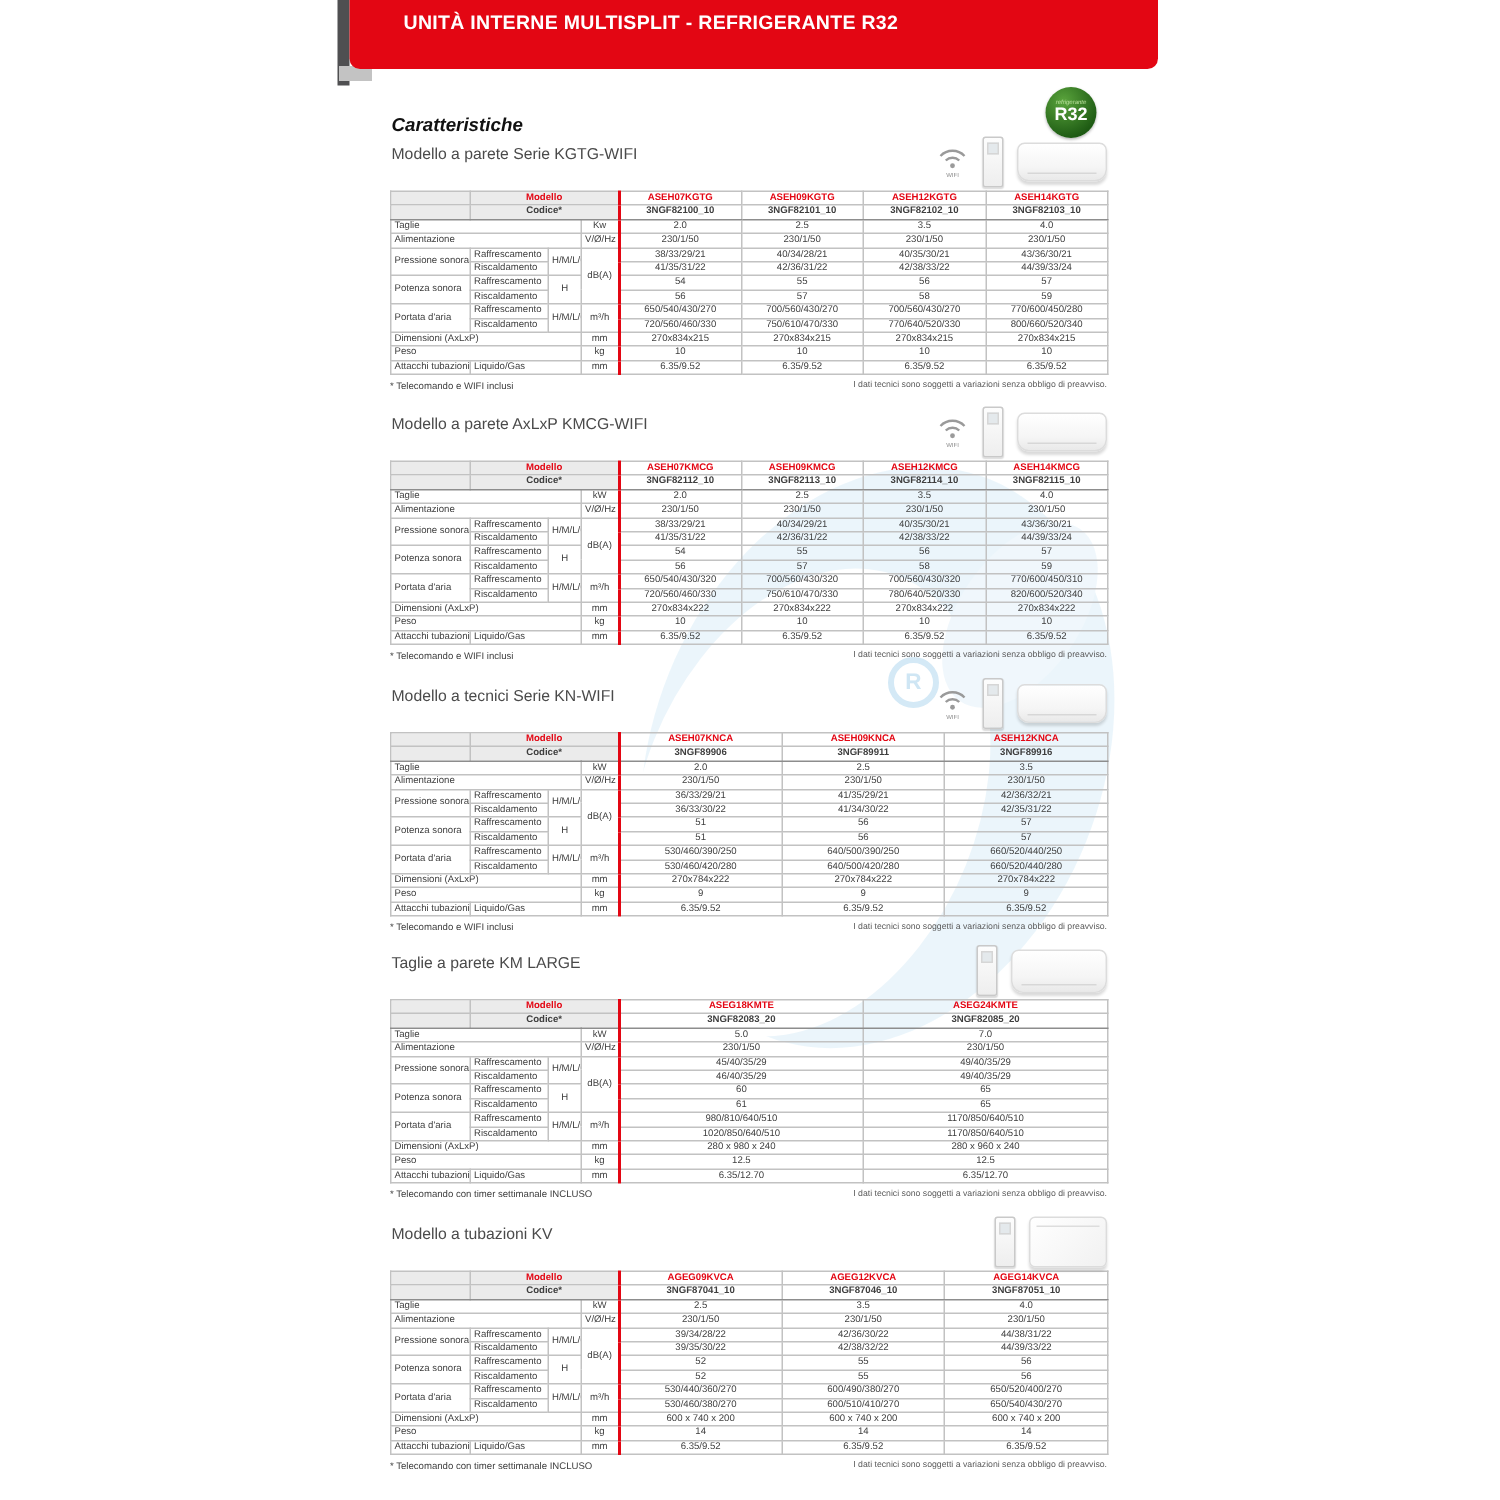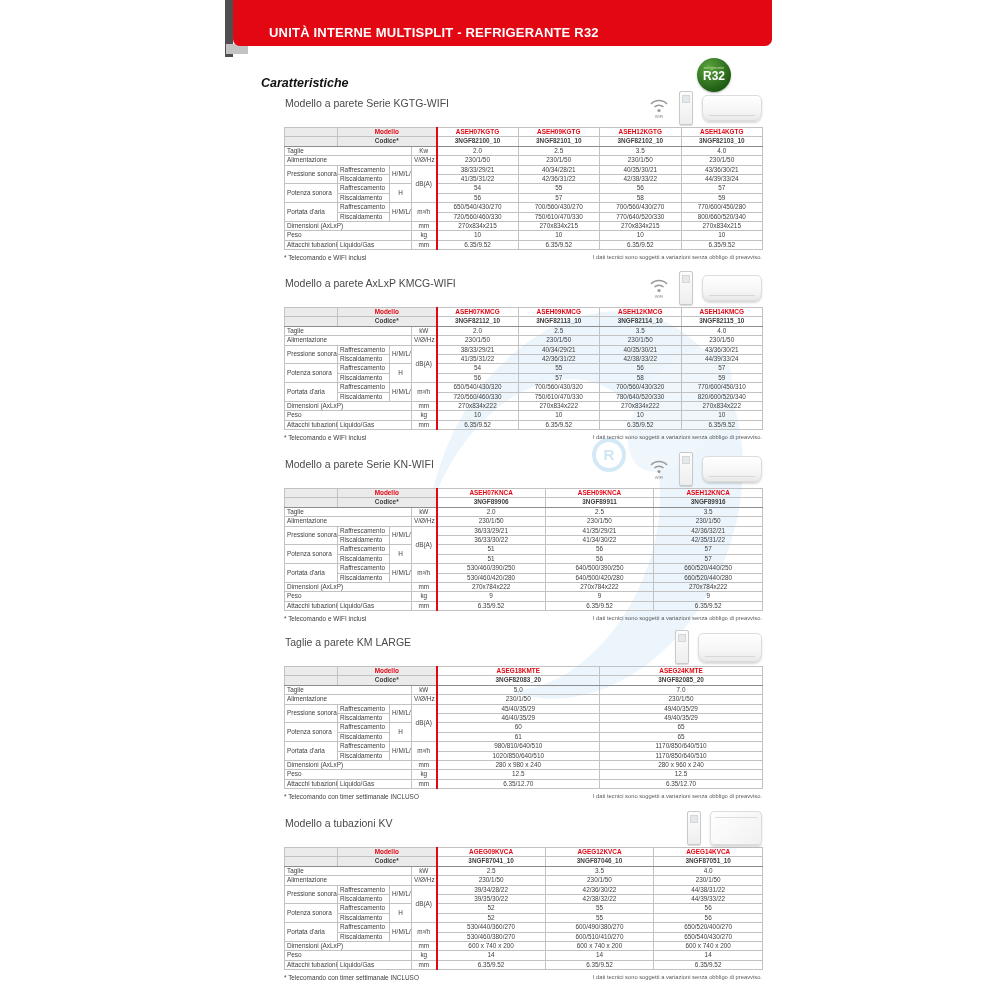--- a/index.html
+++ b/index.html
@@ -3,37 +3,37 @@
 <meta charset="utf-8">
 <style>
   html,body{margin:0;padding:0;background:#fff;}
   .page{position:relative;width:1000px;height:1000px;background:#ffffff;overflow:hidden;
         font-family:"Liberation Sans", sans-serif;color:#3e3e3e;}
   
   .strip{position:absolute;left:225px;top:0;width:8px;height:57px;background:#4f4f51;}
   .fold{position:absolute;left:226px;top:44px;width:22px;height:10px;background:#c3c3c3;}
   .banner{position:absolute;left:233px;top:0;width:539px;height:46px;background:#e30613;
           border-radius:0 0 7px 7px;z-index:2;}
-  .banner-title{position:absolute;left:36px;top:25px;color:#ffffff;font-size:13px;font-weight:bold;
+  .banner-title{position:absolute;left:36px;top:7px;color:#ffffff;font-size:13px;font-weight:bold;
           letter-spacing:.2px;white-space:nowrap;}
   
   .r32{position:absolute;left:697px;top:58px;width:34px;height:34px;border-radius:50%;
        background:radial-gradient(circle at 35% 28%,#5aa43c,#1d5a13 75%);
        box-shadow:0 1px 2px rgba(0,0,0,.3);text-align:center;z-index:3;}
   .r32-small{display:block;font-size:4px;color:#b9e09c;margin-top:7px;font-style:italic;}
   .r32-big{display:block;font-size:12px;font-weight:bold;color:#fff;line-height:12px;}
   .heading{position:absolute;left:261px;top:76px;font-size:12.5px;font-weight:bold;
            font-style:italic;color:#111;}
   
   .wm{position:absolute;left:380px;top:290px;z-index:0;}
   .wm-r{position:absolute;left:592px;top:438px;width:26px;height:26px;border:4px solid #d4e9f6;
         border-radius:50%;color:#cfe6f4;font-size:15px;font-weight:bold;text-align:center;
         line-height:26px;z-index:0;}
   
-  .sec{position:absolute;left:260px;width:478px;z-index:1;margin-left:24px;}
+  .sec{position:absolute;left:260px;width:478px;z-index:1;}
   .sec-title{font-size:10.5px;color:#4a4a4a;margin:0 0 18px 1px;line-height:11px;}
   .icons{position:absolute;right:0;top:-10px;height:40px;display:flex;align-items:center;gap:9px;}
   .wifi{display:flex;flex-direction:column;align-items:center;}
   .wifi-cap{font-size:4px;color:#8a8a8a;margin-top:1px;}
   .remote{width:12px;height:32px;border:1px solid #c9c9c9;border-radius:2px;
           background:linear-gradient(#fdfdfd,#eeeeee);box-shadow:0 1px 1px rgba(0,0,0,.15);position:relative;}
   .remote:before{content:"";position:absolute;left:2px;top:3px;right:2px;height:6px;
           background:#e4e9ec;border:1px solid #d6d6d6;}
   .wallunit{width:58px;height:24px;border:1px solid #dcdcdc;border-radius:5px 5px 8px 8px;
           background:linear-gradient(#ffffff,#f5f5f5 65%,#e9e9e9);box-shadow:0 2px 2px rgba(0,0,0,.15);position:relative;}
@@ -358,21 +358,21 @@
           </tr>
         </tbody>
       </table>
     <div class="foot">
       <span class="fl">* Telecomando e WIFI inclusi</span>
       <span class="fr">I dati tecnici sono soggetti a variazioni senza obbligo di preavviso.</span>
     </div>
   </section>
 
   <section class="sec" style="top:459px">
-    <div class="sec-title">Modello a parete Serie KN-WIFI</div>
+    <div class="sec-title">Modello a tecnici Serie KN-WIFI</div>
     <div class="icons">
       <span class="wifi">
         <svg width="22" height="16" viewBox="0 0 22 16">
             <path d="M3 7 A11 11 0 0 1 19 7" stroke="#9a9a9a" fill="none" stroke-width="1.6"></path>
             <path d="M6.5 10 A6.5 6.5 0 0 1 15.5 10" stroke="#9a9a9a" fill="none" stroke-width="1.6"></path>
             <circle cx="11" cy="13.5" r="1.6" fill="#9a9a9a"></circle>
           </svg>
         <span class="wifi-cap">WIFI</span>
       </span>
       <span class="remote"></span>

